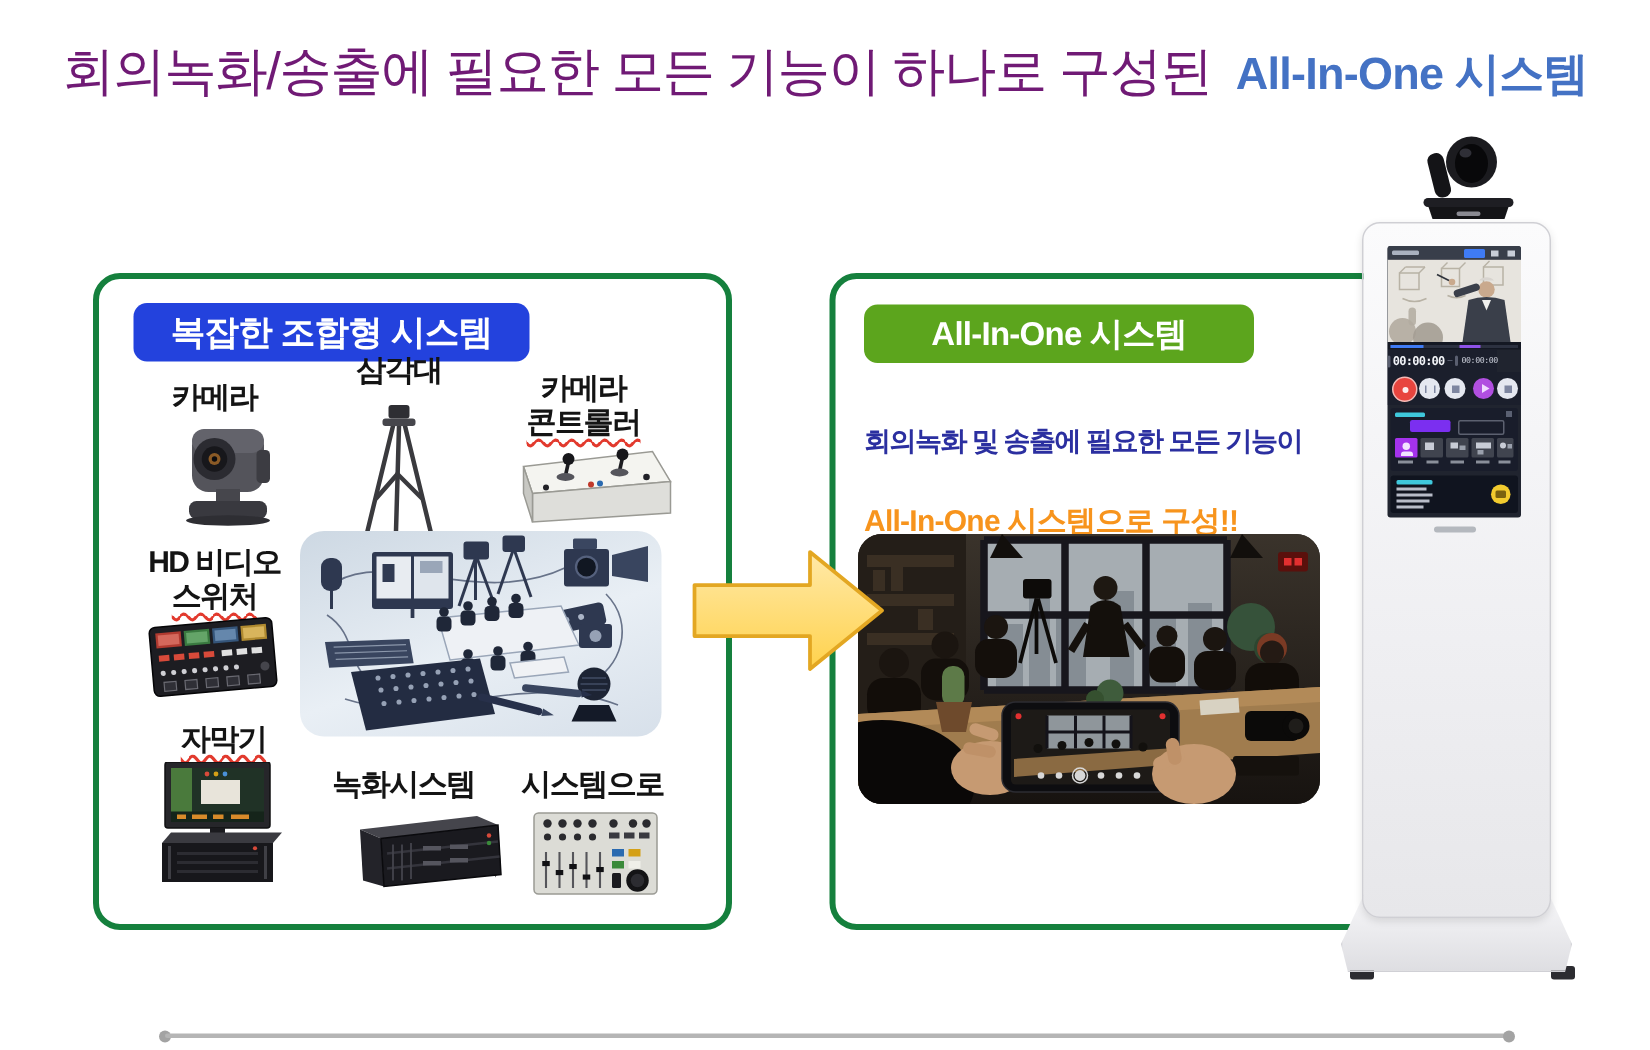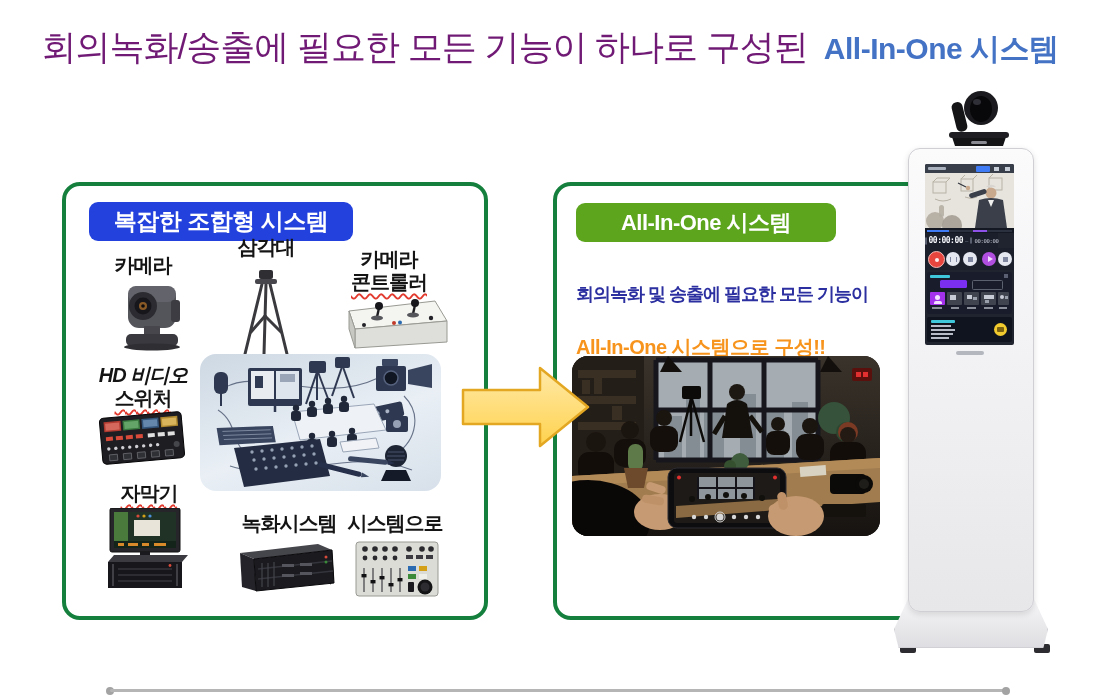--- a/index.html
+++ b/index.html
@@ -52,25 +52,25 @@
   <div class="panel" style="left:62px;top:182px;width:418px;height:430px;">
     <div class="badge" style="left:23px;top:16px;width:264px;height:39px;background:#2342dd;font-size:23px;">복잡한 조합형 시스템</div>
 
     <div class="item-label" style="left:37px;top:68px;width:80px;">카메라</div>
     <div class="item-label" style="left:160px;top:50px;width:80px;">삼각대</div>
     <div class="item-label" style="left:263px;top:62px;width:120px;">
       <span style="display:block;">카메라</span>
       <span style="display:block;" class="wavy">콘트롤러</span>
     </div>
     <div class="item-label" style="left:25px;top:178px;width:104px;">
-      <span style="display:block;font-style:italic;">HD 비디오</span>
+      <span style="display:block;">HD 비디오</span>
       <span style="display:block;" class="wavy">스위처</span>
     </div>
     <div class="item-label wavy" style="left:43px;top:296px;width:80px;">자막기</div>
-    <div class="item-label" style="left:163px;top:326px;width:120px;">녹화시스템</div>
+    <div class="item-label" style="left:143px;top:326px;width:120px;">녹화시스템</div>
     <div class="item-label" style="left:269px;top:326px;width:120px;">시스템으로</div>
 
     <svg class="abs" style="left:48px;top:92px;" width="72" height="74" viewBox="0 0 72 74">
       <rect x="14" y="8" width="48" height="42" rx="11" fill="#54545b"></rect>
       <rect x="14" y="8" width="48" height="16" rx="8" fill="#63636b"></rect>
       <circle cx="29" cy="28" r="14" fill="#2b2b31"></circle>
       <circle cx="29" cy="28" r="8.5" fill="#17171b"></circle>
       <circle cx="29" cy="28" r="4" fill="#8a5a26"></circle>
       <circle cx="29" cy="28" r="1.8" fill="#0c0c0e"></circle>
       <rect x="57" y="22" width="9" height="22" rx="3" fill="#3c3c42"></rect>

